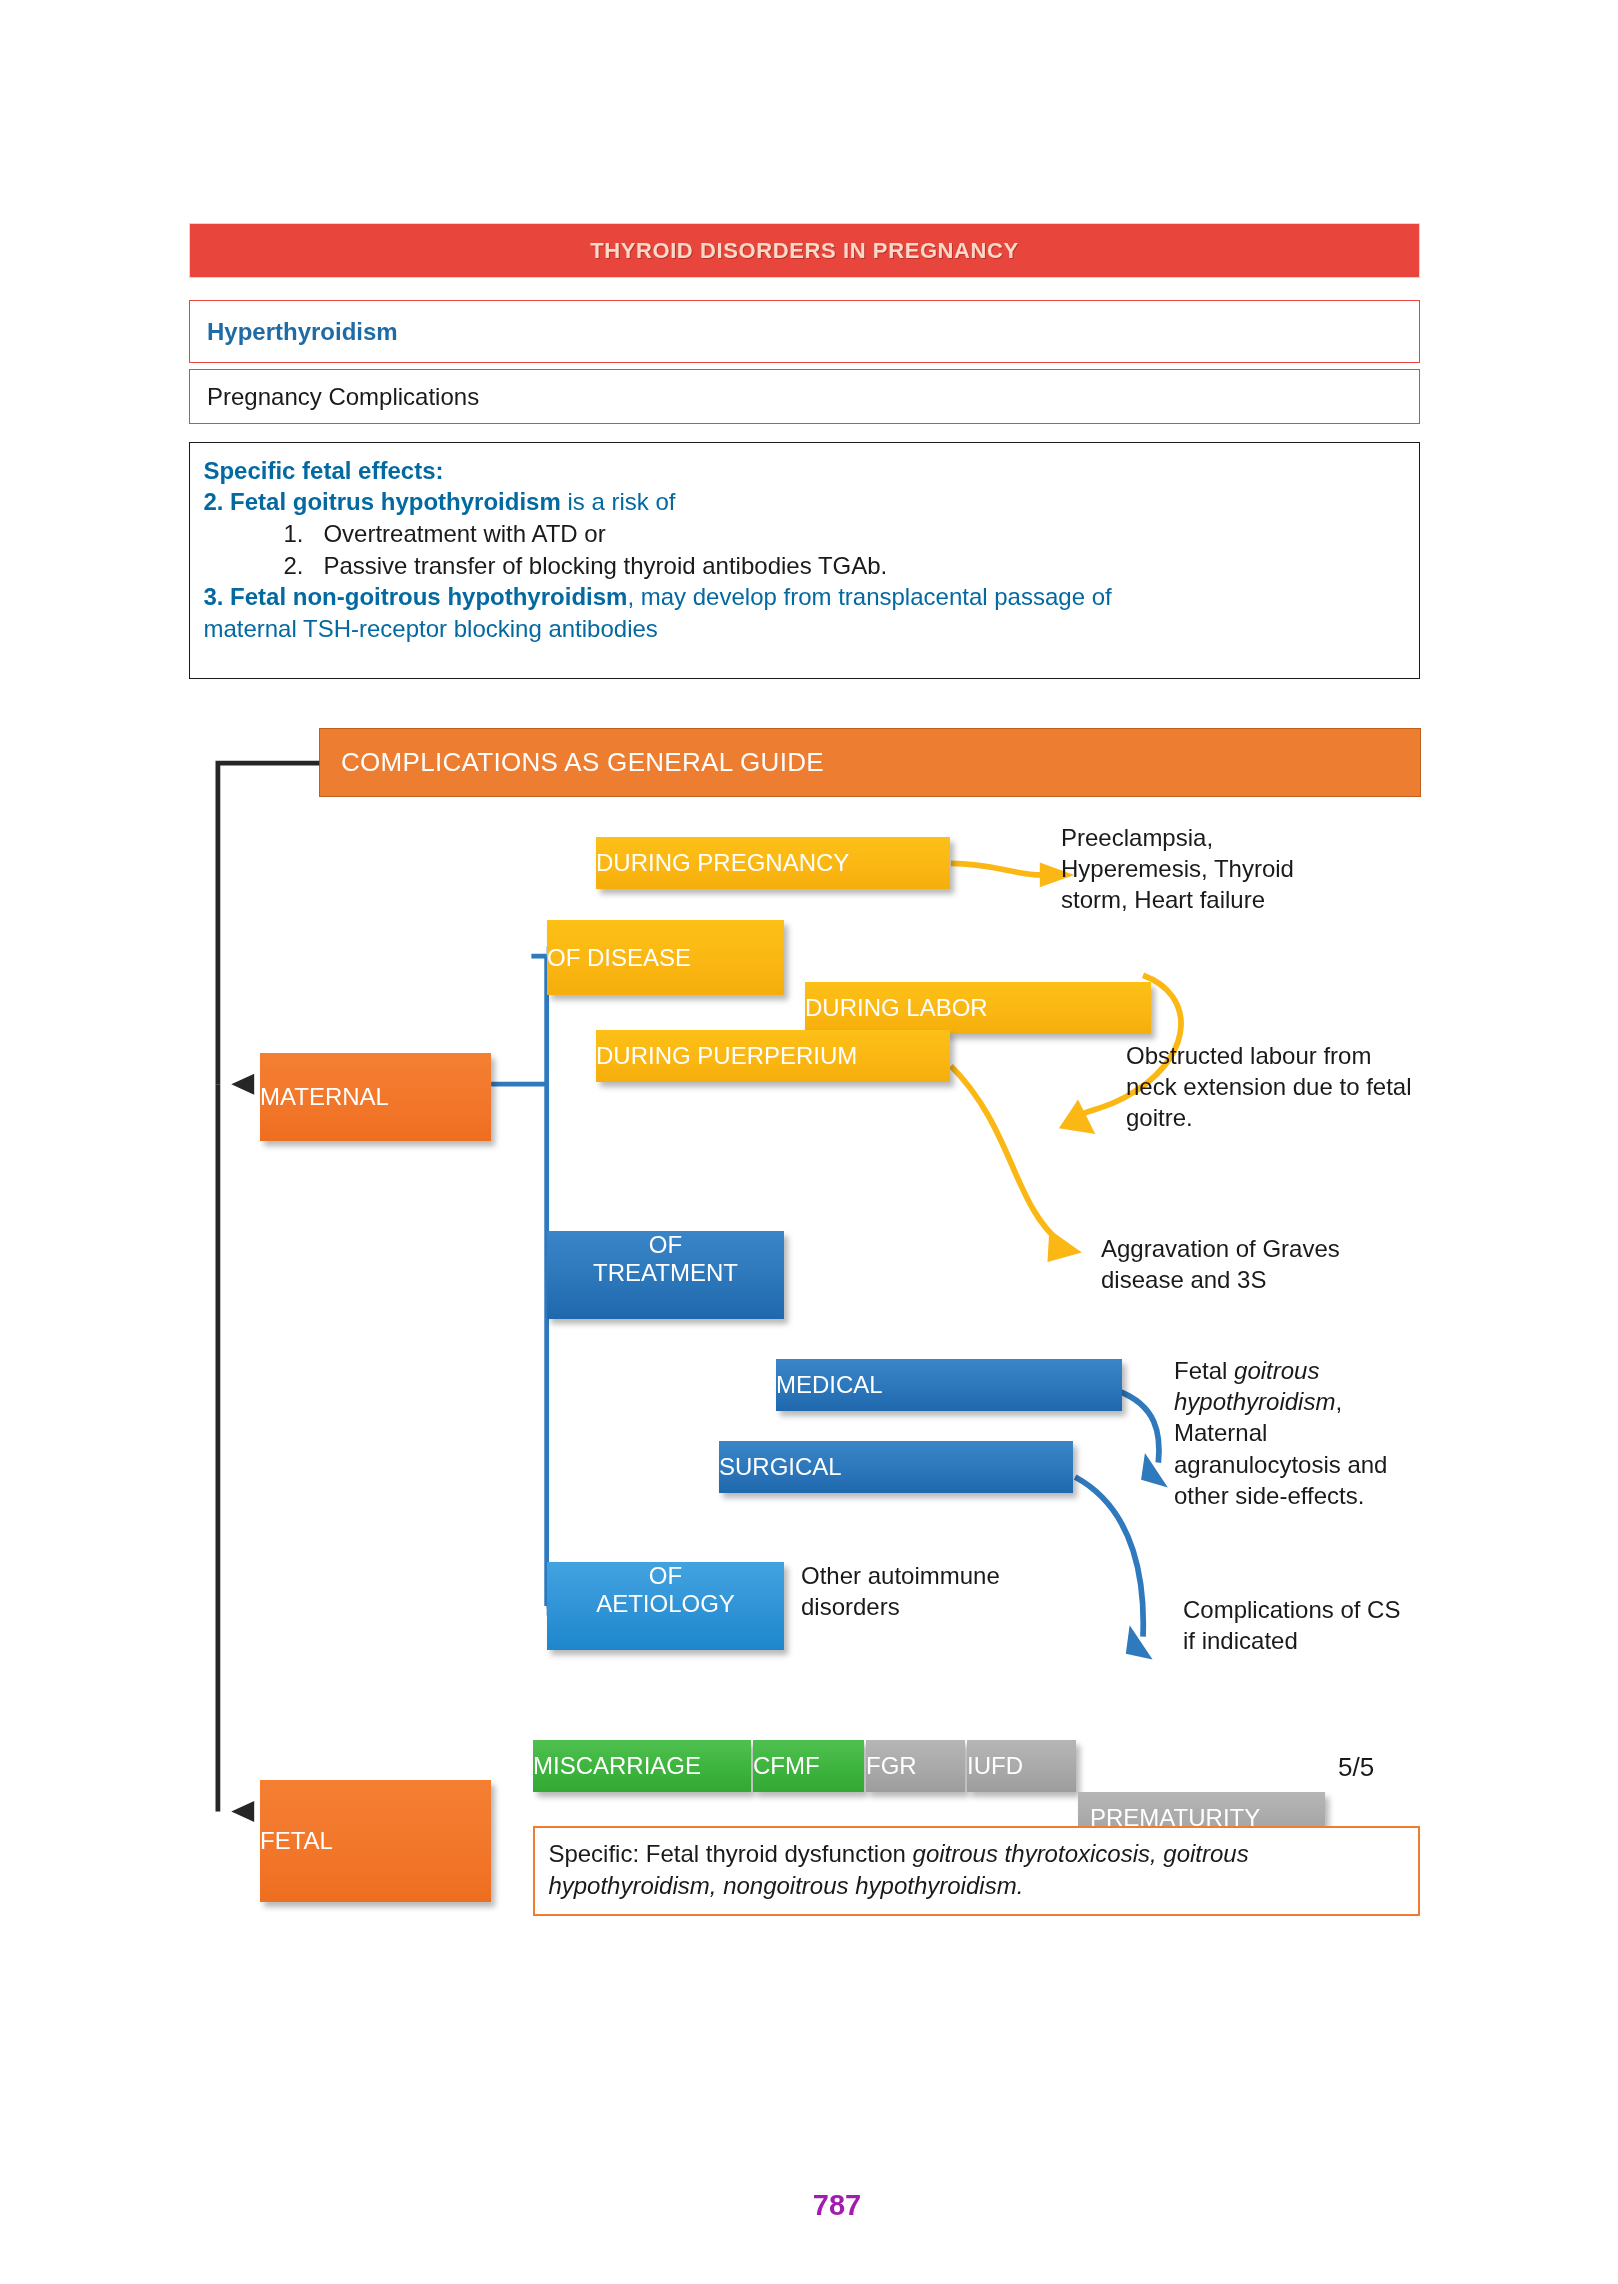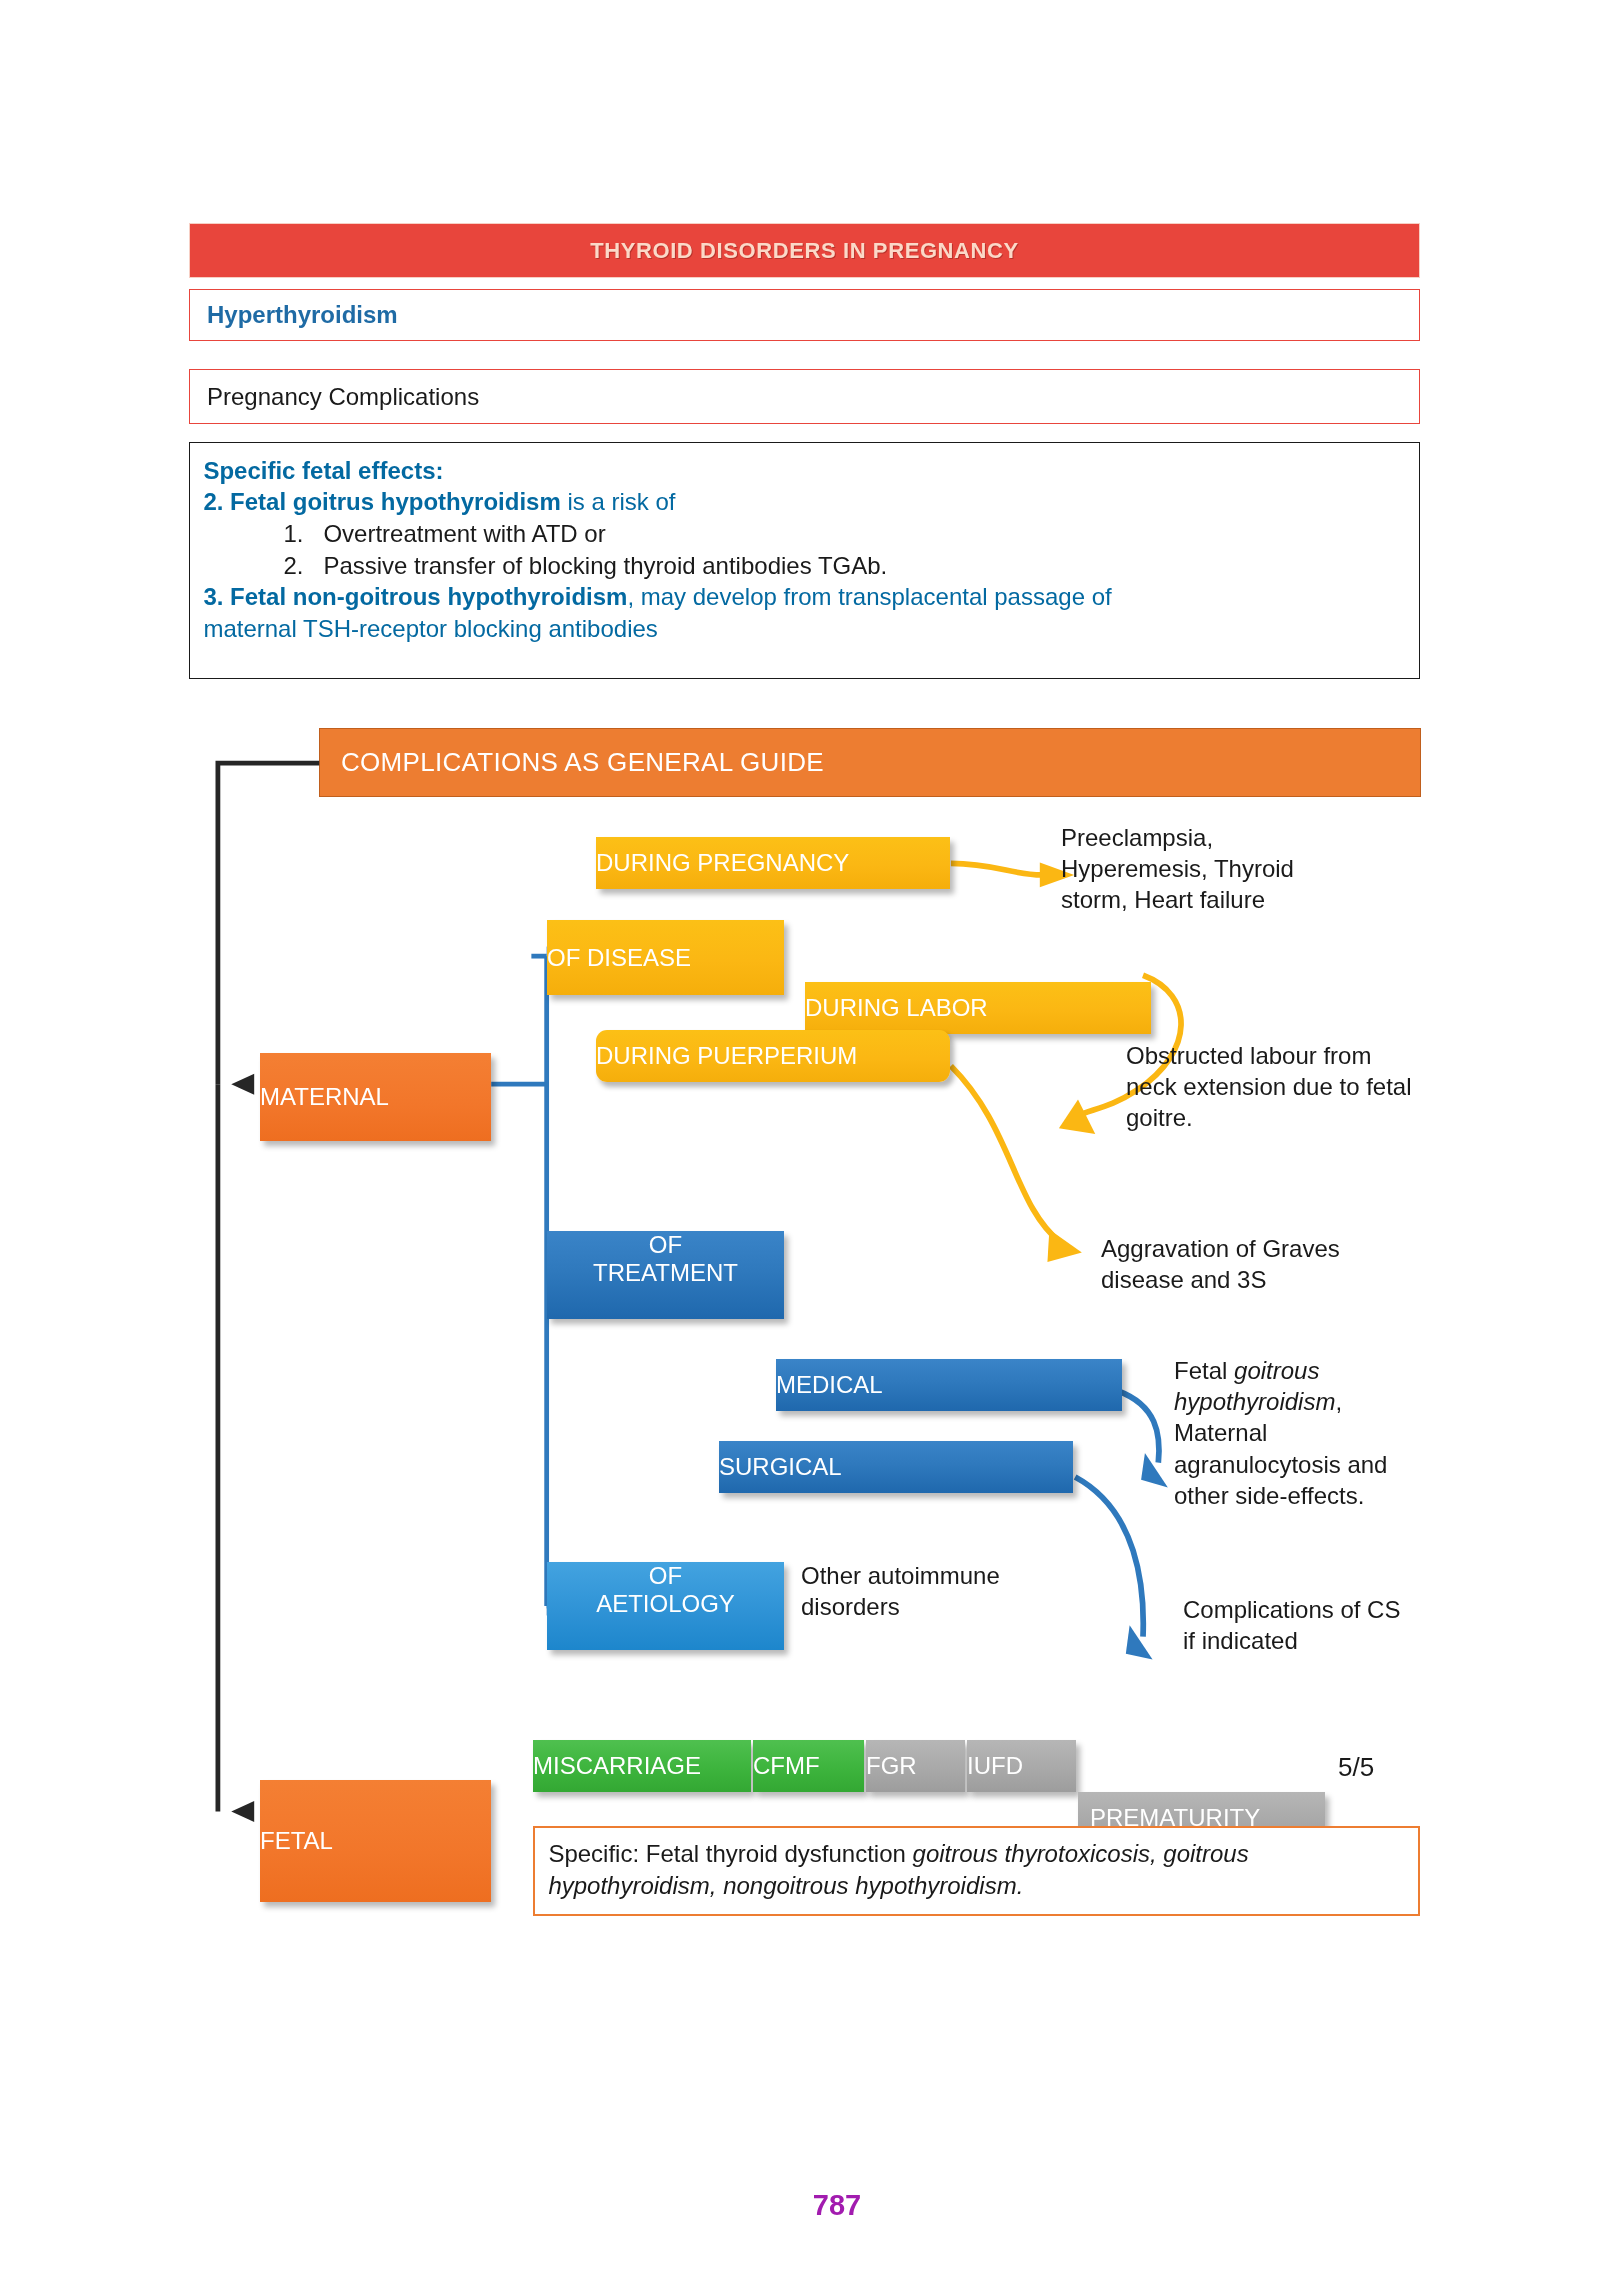--- a/index.html
+++ b/index.html
@@ -44,21 +44,21 @@
   .redbox {
     position: absolute;
     left: 189px;
     width: 1231px;
     box-sizing: border-box;
     border: 1.9px solid #e8453c;
     background: #ffffff;
     display: flex;
     align-items: center;
   }
-  .redbox-1 { top: 289px; height: 52px; text-align: right; }
+  .redbox-1 { top: 300px; height: 63px; text-align: right; }
   .redbox-2 { top: 369px; height: 55px; }
   .redbox-label {
     padding-left: 17px;
     font-size: 24px;
   }
   .redbox-1 .redbox-label {
     color: #1f6ba5;
     font-weight: bold;
   }
   .redbox-2 .redbox-label {
@@ -281,21 +281,21 @@
   </div>
 
   <div class="node amber" style="left:547px; top:920px; width:237px; height:75px;">
     <span>OF DISEASE</span>
   </div>
 
   <div class="node amber" style="left:805px; top:946px; width:346px; height:52px;margin-top:36px;">
     <span>DURING LABOR</span>
   </div>
 
-  <div class="node amber" style="left:596px; top:1030px; width:354px; height:52px;border-radius:11px;">
+  <div class="node amber" style="left:596px; top:1030px; width:354px; height:52px;">
     <span>DURING PUERPERIUM</span>
   </div>
 
   <div class="node blue-dark" style="left:547px; top:1231px; width:237px; height:88px; flex-direction:column;">
     <span>OF</span>
     <span>TREATMENT</span>
   </div>
 
   <div class="node blue-dark" style="left:776px; top:1359px; width:346px; height:52px;">
     <span>MEDICAL</span>

